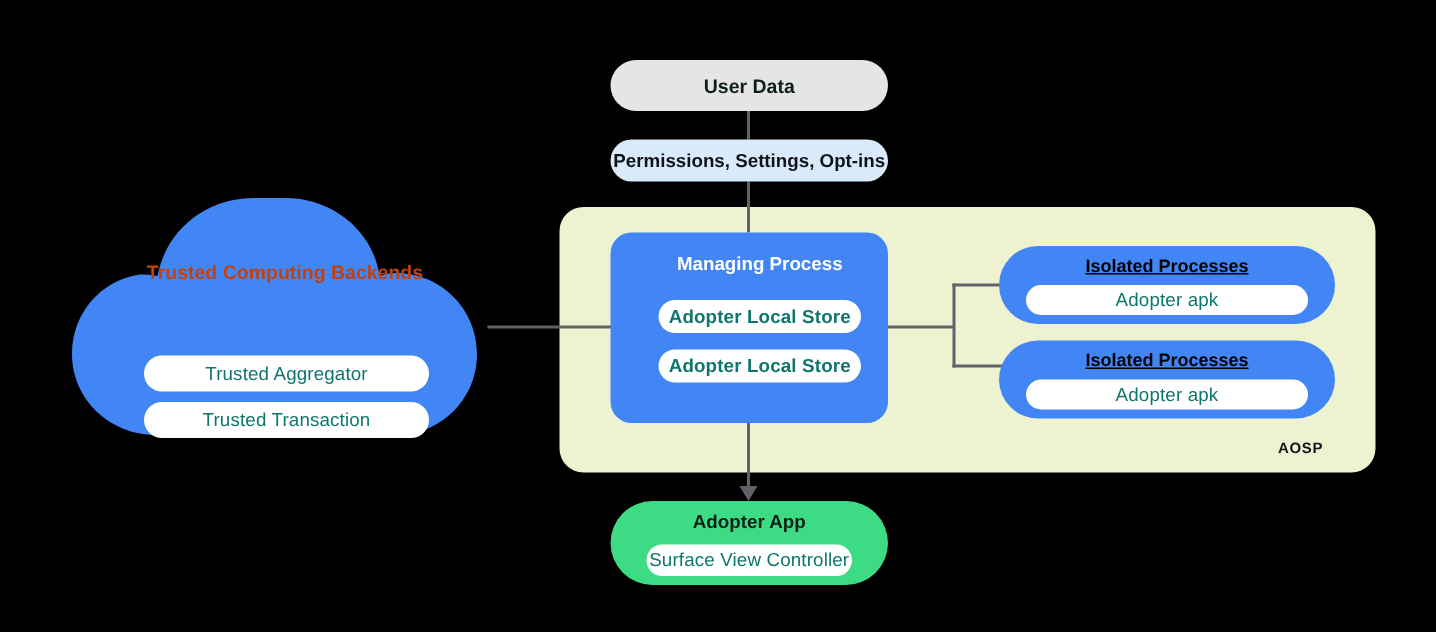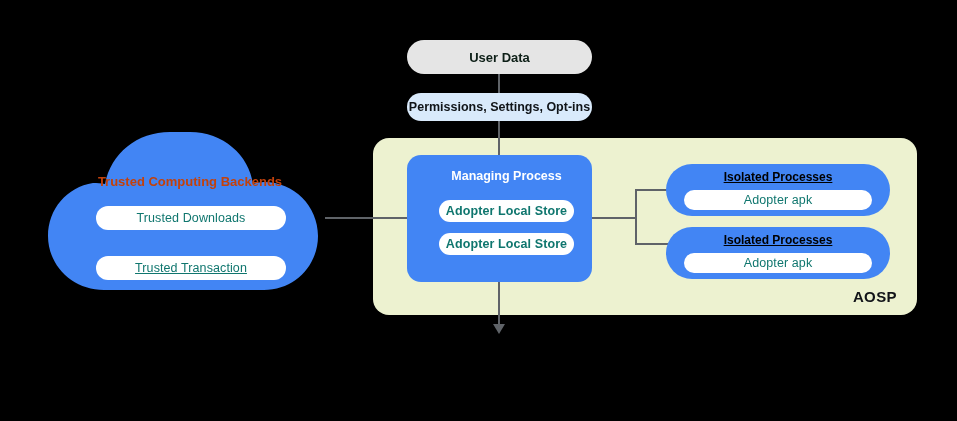--- a/index.html
+++ b/index.html
@@ -42,23 +42,23 @@
     left: 373px;
     top: 138px;
     width: 544px;
     height: 177px;
     background: #EDF2D0;
     border-radius: 16px;
     z-index: 1;
   }
   #aosp-label {
     position: absolute;
-    right: 20px;
+    right: 35px;
     bottom: 10px;
-    font-size: 15px;
+    font-size: 10px;
     font-weight: bold;
     color: #111418;
     letter-spacing: .4px;
   }
 
   
   .conn {
     position: absolute;
     background: #5f6368;
     z-index: 2;
@@ -196,21 +196,21 @@
     font-weight: bold;
   }
   .cloud-pill {
     position: absolute;
     left: 56px;
     width: 190px;
     height: 24px;
   }
   #cloud-pill-0 { top: 78px; }
   #cloud-pill-1 { top: 109px; }
-  #cloud-pill-2 { top: 128px; text-decoration: underline; }
+  #cloud-pill-2 { top: 140px; }
 
   
   #adopter-app {
     left: 407px;
     top: 334px;
     width: 185px;
     height: 56px;
     background: #3DDC84;
     border-radius: 999px;
     z-index: 3;
@@ -291,19 +291,23 @@
         C 278 138 254 162 224 162
         L 64 162
         C 33 162 8 138 8 108
         C 8 81 27 59 53 55
         C 57 55 61 55 65 56
         C 71 25 97 4 130 4
         Z"></path>
     </svg>
     <div id="cloud-content">
       <div id="cloud-title">Trusted Computing Backends</div>
-      <div id="cloud-pill-0" class="pill cloud-pill">Trusted Downloads</div>
+      <div id="cloud-pill-1" class="pill cloud-pill">Trusted Aggregator</div>
       <div id="cloud-pill-2" class="pill cloud-pill">Trusted Transaction</div>
     </div>
   </div>
 
+  <div id="adopter-app" class="node">
+    <div class="aa-title">Adopter App</div>
+    <div class="pill svc">Surface View Controller</div>
+  </div>
 
 </div>
 
 </body></html>

